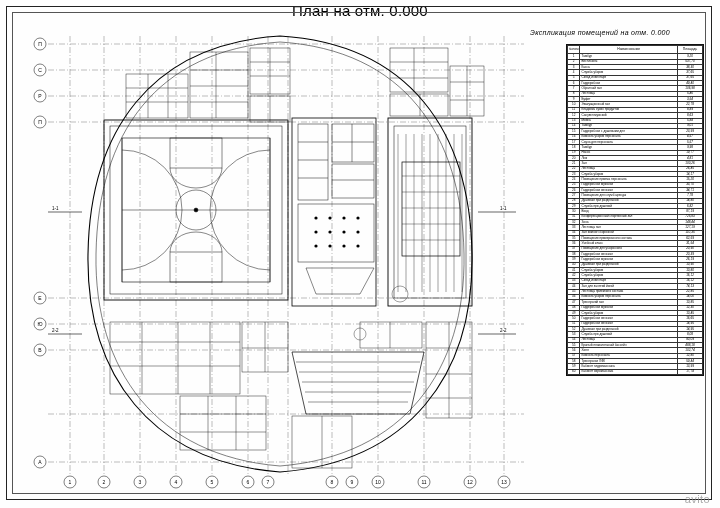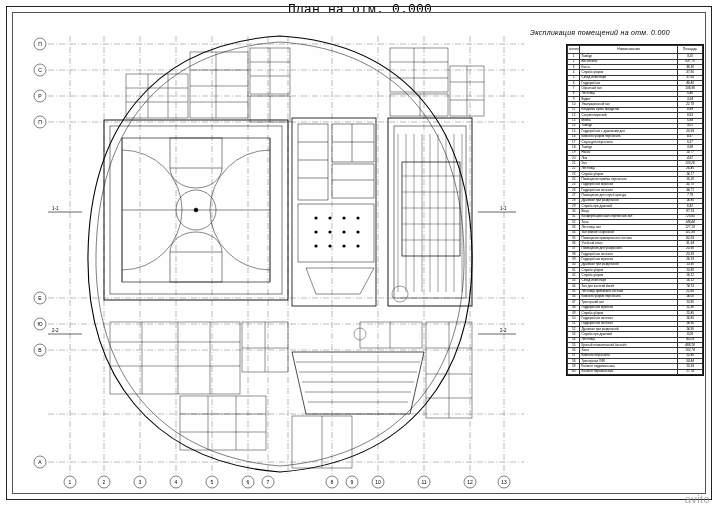--- a/index.html
+++ b/index.html
@@ -19,24 +19,23 @@
     position: absolute;
     left: 0; top: 0;
     width: 720px; height: 508px;
     background: #fefefe;
   }
   .title {
     position: absolute;
     left: 0; right: 0;
     top: 2px;
     text-align: center;
-    font-size: 13px;
+    font-size: 15px;
     font-weight: normal;
     letter-spacing: 0.2px;
-    font-family: Liberation Mono, monospace;
   }
   .frame-outer {
     position: absolute;
     left: 6px; top: 6px;
     width: 706px; height: 494px;
     border: 1px solid #222;
     box-sizing: border-box;
   }
   .frame-inner {
     position: absolute;

